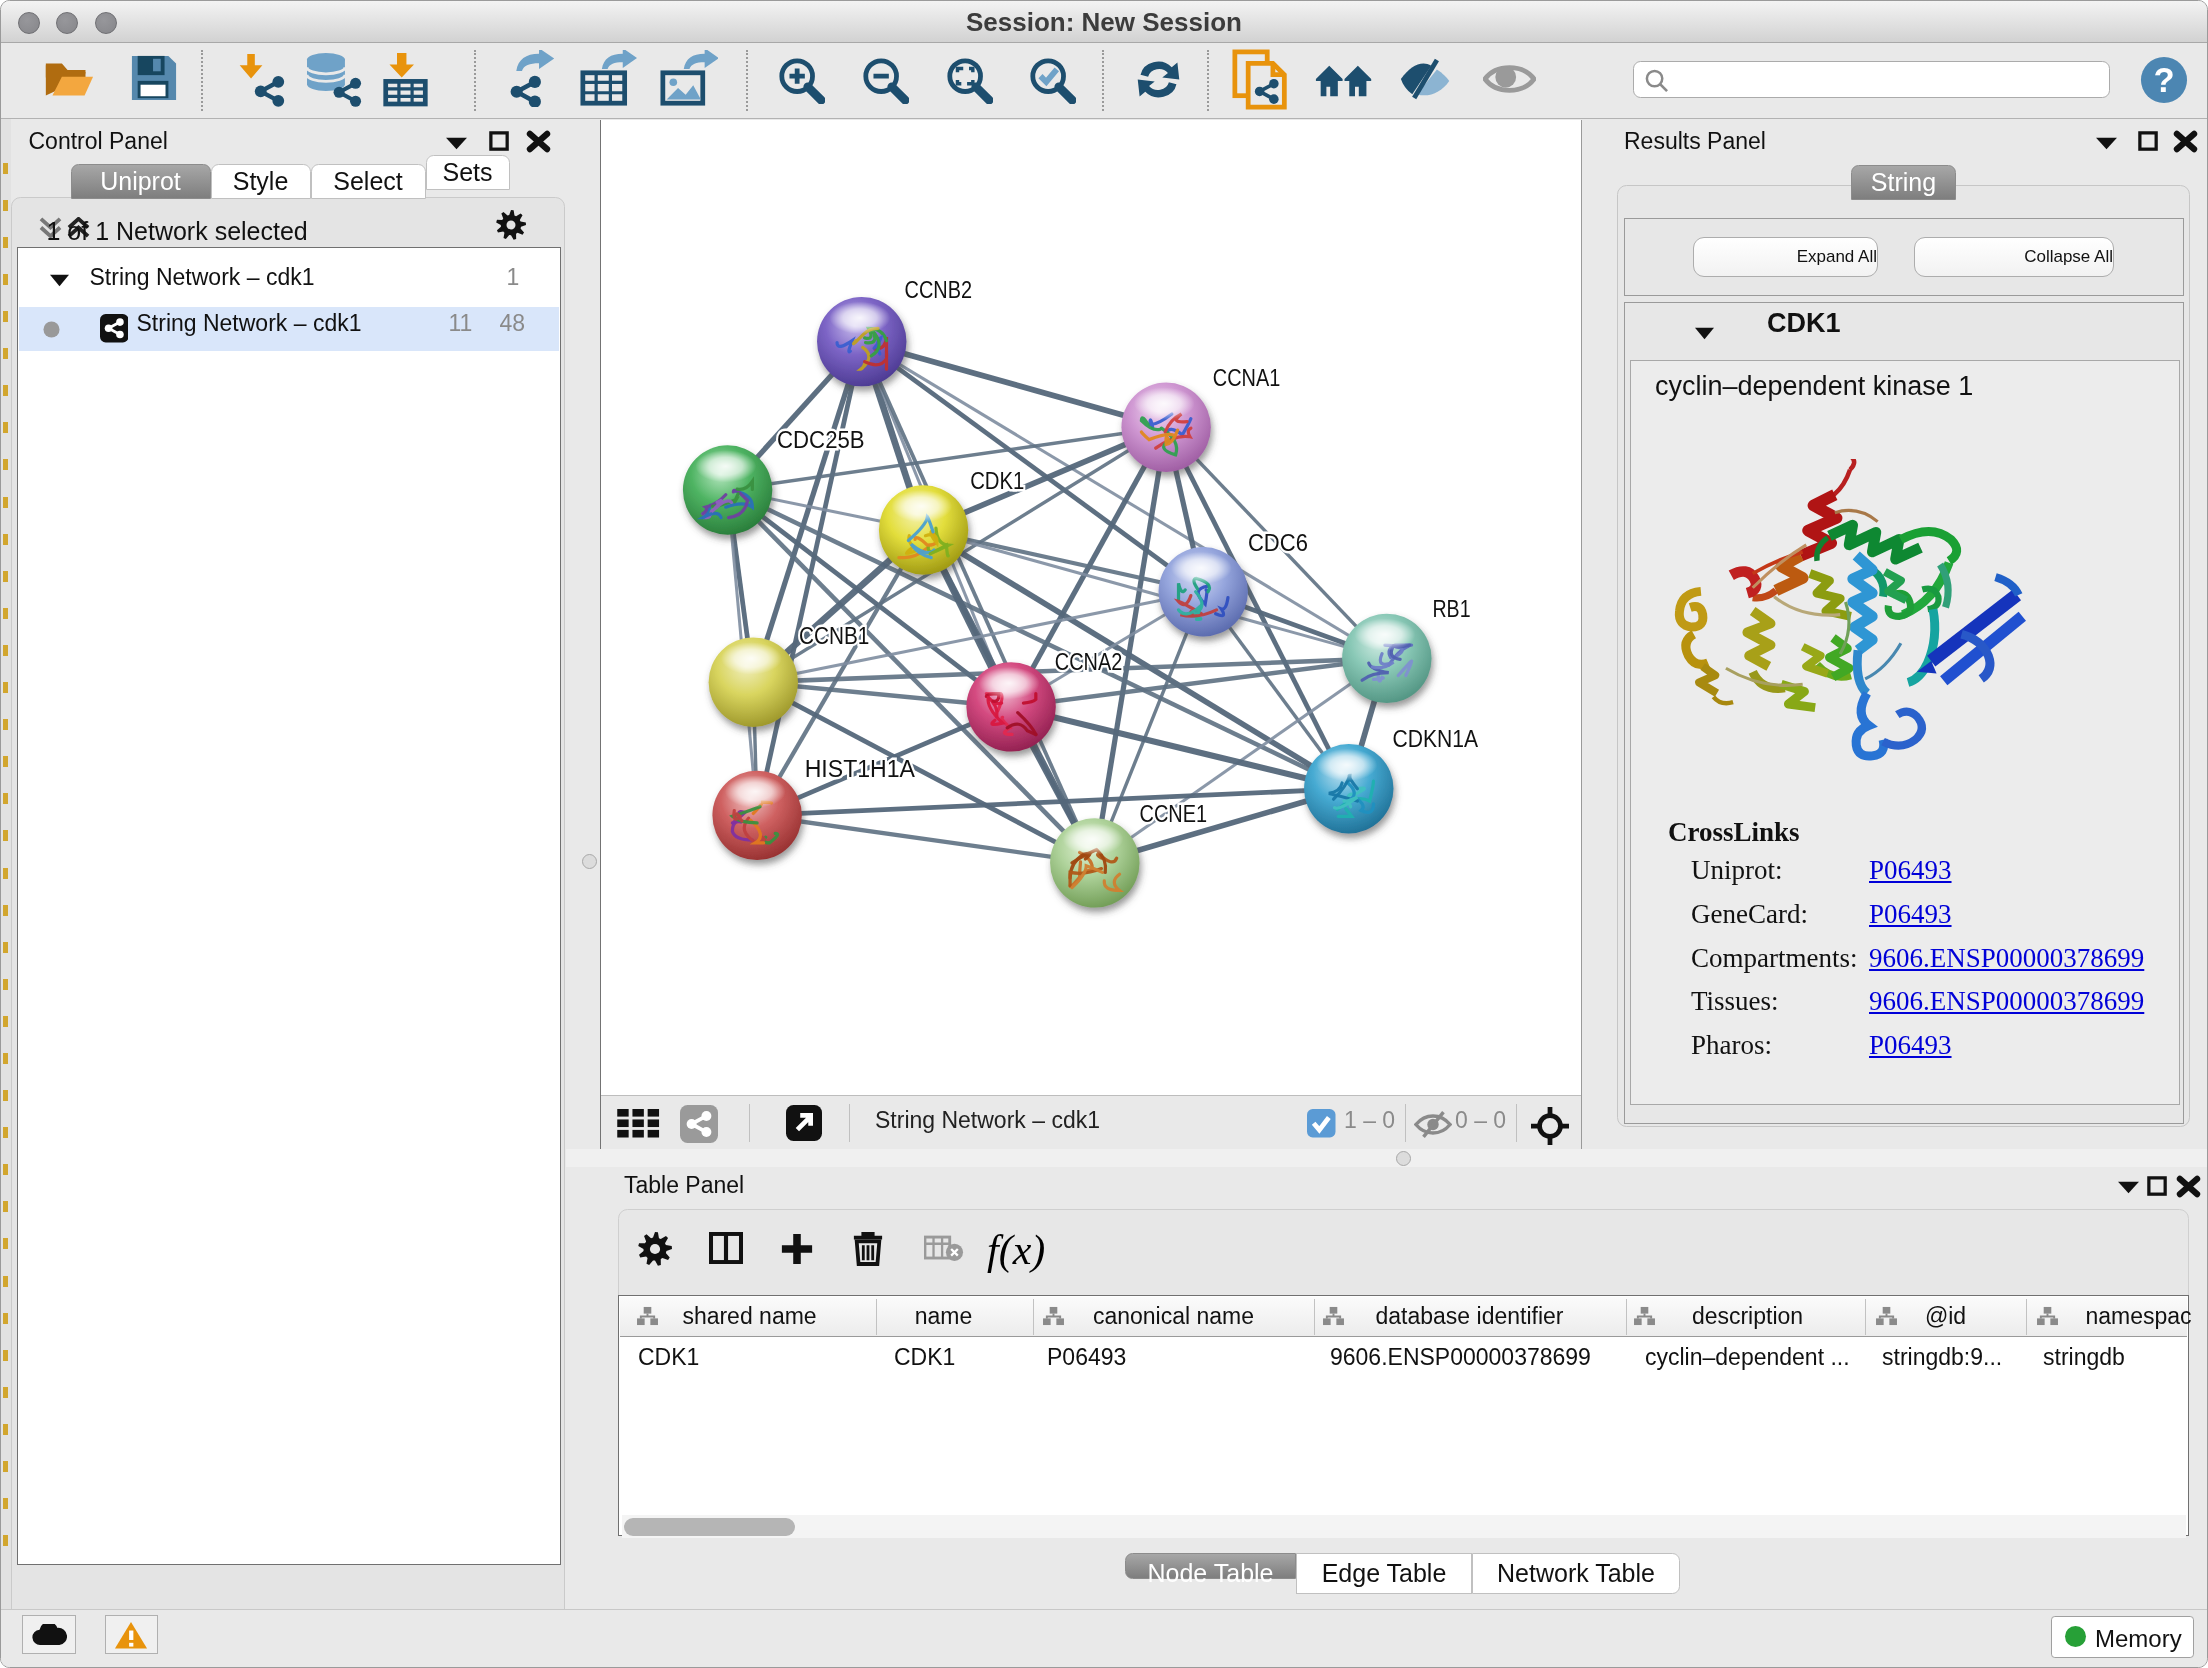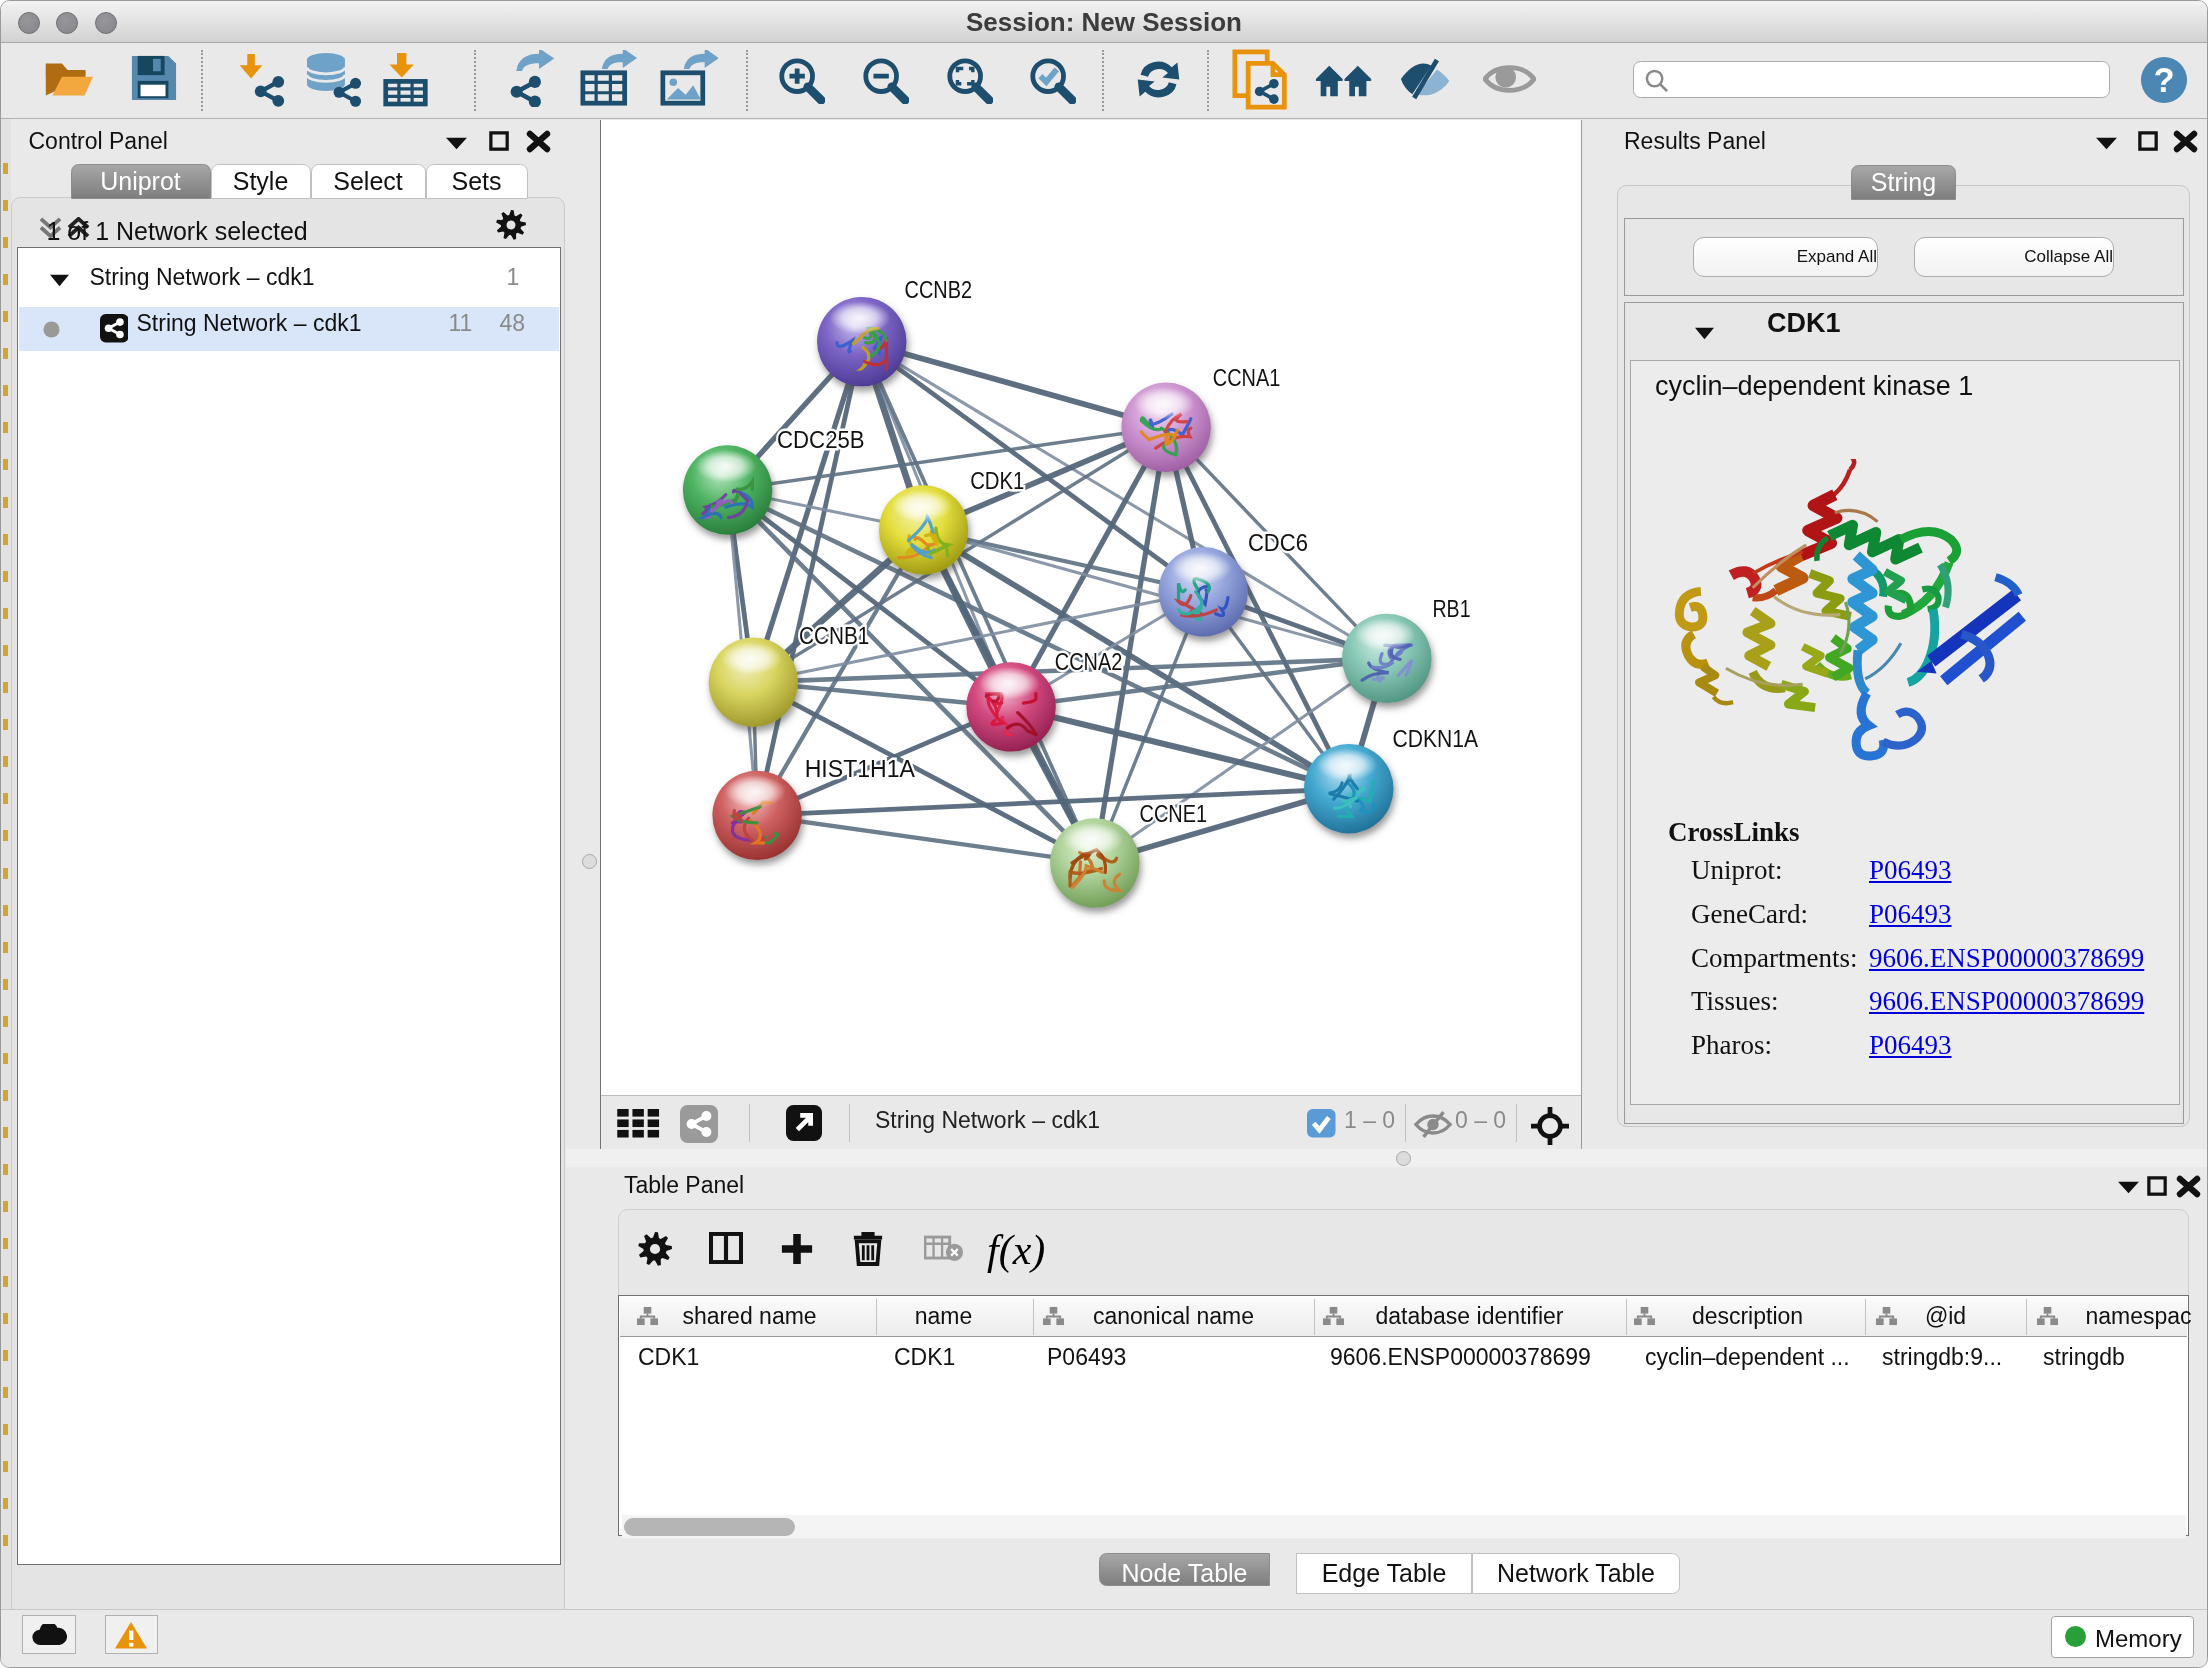--- a/index.html
+++ b/index.html
@@ -209,21 +209,21 @@
       <svg class="abs" style="left:477px;top:11.4px" width="23" height="23" viewBox="0 0 24 24">
         <rect x="3" y="3" width="17" height="17" fill="none" stroke="#111" stroke-width="3.4"></rect>
       </svg>
       <svg class="abs" style="left:515px;top:11.4px" width="25" height="23" viewBox="0 0 26 24">
         <path d="M4 4 L22 20 M22 4 L4 20" stroke="#111" stroke-width="6.4" stroke-linecap="round"></path>
       </svg>
       <div class="abs" style="left:0px;top:78px;width:554px;height:1453px;background:#e4e4e4;border:1px solid #cacaca;border-radius:9.5px"></div>
       <div class="abs tab sel" style="left:60px;top:45px;width:140px;border-radius:7.6px 7.6px 0 0">Uniprot</div>
       <div class="abs tab" style="left:200px;top:45px;width:100px;border-radius:7.6px 7.6px 0 0">Style</div>
       <div class="abs tab" style="left:300px;top:45px;width:115px;border-radius:7.6px 7.6px 0 0">Select</div>
-      <div class="abs tab" style="left:415px;top:45px;width:102px;border-radius:7.6px 7.6px 0 0">Sets</div>
+      <div class="abs tab" style="left:415px;top:36px;width:84px;border-radius:7.6px 7.6px 0 0">Sets</div>
       <svg class="abs" style="left:27px;top:98px" width="25" height="21" viewBox="0 0 26 22">
         <path d="M3 2 l10 9 10-9 M3 11 l10 9 10-9" fill="none" stroke="#777" stroke-width="4"></path>
       </svg>
       <svg class="abs" style="left:55px;top:98px" width="25" height="21" viewBox="0 0 26 22">
         <path d="M3 20 l10-9 10 9 M3 11 l10-9 10 9" fill="none" stroke="#222" stroke-width="4"></path>
       </svg>
       <div class="abs" style="left:36px;width:535px;top:98px;text-align:left;font-size:25px">1 of 1 Network selected</div>
       <svg class="abs" style="left:485px;top:91px" width="30" height="30" viewBox="0 0 32 32">
         <path d="M16.0 0.0L18.8 0.2L19.7 5.8L21.4 6.6L26.3 3.7L28.3 5.7L25.4 10.6L26.2 12.3L31.8 13.2L32.0 16.0L26.7 17.9L26.2 19.7L29.9 24.0L28.3 26.3L23.0 24.3L21.4 25.4L21.5 31.0L18.8 31.8L16.0 26.9L14.1 26.7L10.5 31.0L8.0 29.9L9.0 24.3L7.7 23.0L2.1 24.0L1.0 21.5L5.3 17.9L5.1 16.0L0.2 13.2L1.0 10.5L6.6 10.6L7.7 9.0L5.7 3.7L8.0 2.1L12.3 5.8L14.1 5.3Z" fill="#111"></path>
         <circle cx="16.0" cy="16.0" r="4.8" fill="#e4e4e4"></circle>
@@ -740,21 +740,21 @@
       <div class="abs" style="left:1430px;top:136px;width:285px;text-align:center">namespac</div>
       <div class="abs" style="left:72px;top:177px">CDK1</div>
       <div class="abs" style="left:328px;top:177px">CDK1</div>
       <div class="abs" style="left:481px;top:177px">P06493</div>
       <div class="abs" style="left:764px;top:177px">9606.ENSP00000378699</div>
       <div class="abs" style="left:1079px;top:177px">cyclin–dependent ...</div>
       <div class="abs" style="left:1316px;top:177px">stringdb:9...</div>
       <div class="abs" style="left:1477px;top:177px">stringdb</div>
       <div class="abs" style="left:56px;top:348px;width:1564px;height:23px;background:#f4f4f4"></div>
       <div class="abs" style="left:58px;top:351px;width:171px;height:18px;background:#b5b5b5;border-radius:9.5px"></div>
-      <div class="abs tab sel" style="left:533px;top:386px;width:171px;height:33px;line-height:39px;border-radius:7.6px 0 0 7.6px">Node Table</div>
+      <div class="abs tab sel" style="left:559px;top:386px;width:171px;height:26px;line-height:39px;border-radius:7.6px 0 0 7.6px">Node Table</div>
       <div class="abs tab" style="left:730px;top:386px;width:176px;height:41px;line-height:39px;border-radius:0">Edge Table</div>
       <div class="abs tab" style="left:906px;top:386px;width:208px;height:41px;line-height:39px;border-radius:0 7.6px 7.6px 0">Network Table</div>
     </div>
     <div class="abs" style="left:0;top:1608px;width:2208px;height:60px;background:#e9e9e9;border-top:1px solid #c8c8c8"></div>
     <div class="abs" style="left:21px;top:1614px;width:54px;height:39px;background:#f0f0f0;border:1px solid #b0b0b0"></div>
     <svg class="abs" style="left:30px;top:1623px" width="36" height="23" viewBox="0 0 38 24">
       <path d="M10 22 a8 8 0 0 1 -1 -16 a10 10 0 0 1 19 -2 a7 7 0 0 1 2 18 z" fill="#111"></path>
     </svg>
     <div class="abs" style="left:104px;top:1614px;width:53px;height:39px;background:#f0f0f0;border:1px solid #b0b0b0"></div>
     <svg class="abs" style="left:113px;top:1620px" width="34" height="28.5" viewBox="0 0 36 30">

